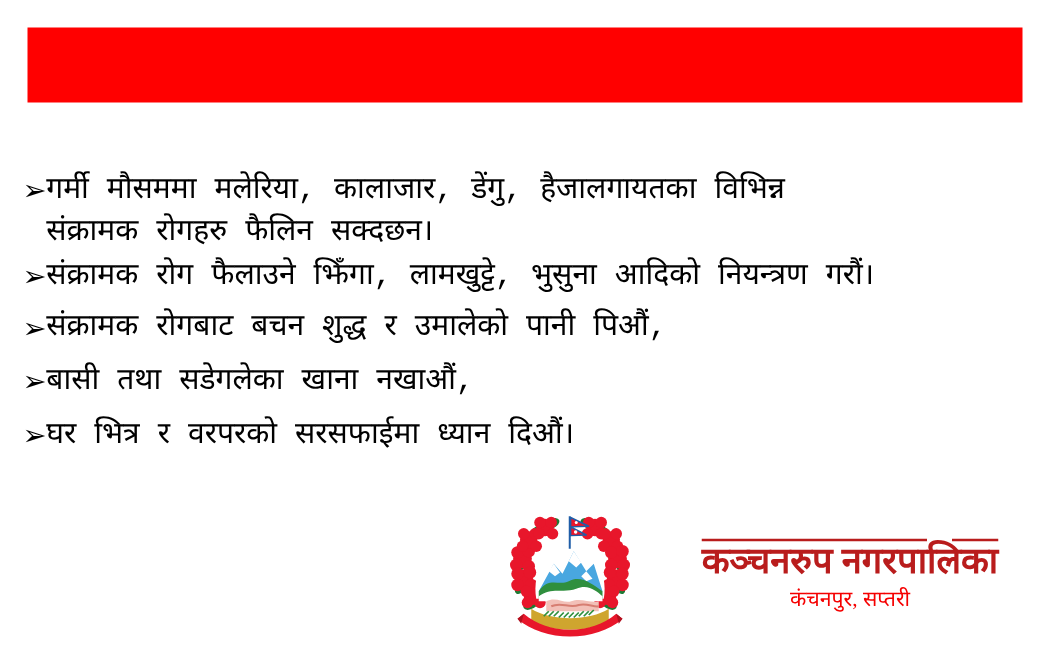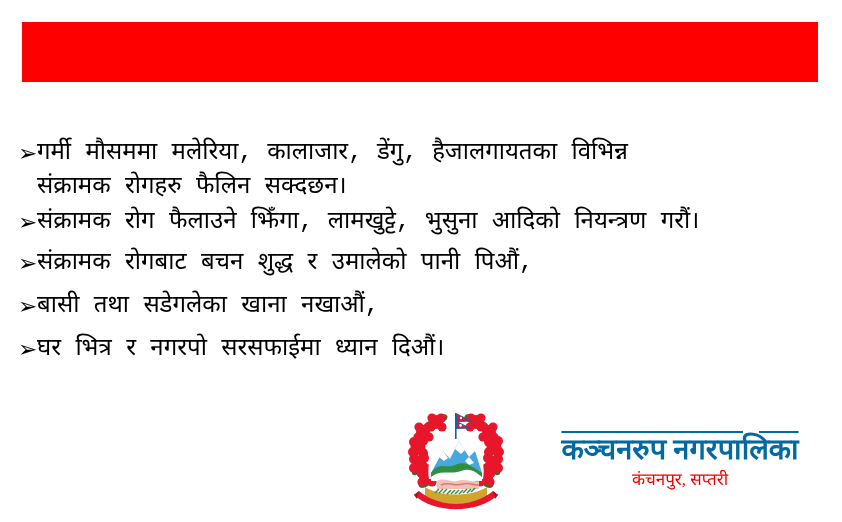--- a/index.html
+++ b/index.html
@@ -96,21 +96,21 @@
     width: 122px;
     height: 108px;
     position: relative;
   }
   .org-block {
     flex: 1 1 auto;
     padding-left: 8px;
     text-align: center;
   }
   .org-name {
-    color: #0369a1;
+    color: #b91c1c;
     font-size: 29px;
     font-weight: 700;
     line-height: 36px;
     white-space: nowrap;
     text-decoration: overline;
     font-family: "Liberation Serif", "DejaVu Serif", serif;
   }
   .org-sub {
     color: #f50000;
     font-size: 17px;
@@ -147,21 +147,21 @@
       <span class="bullet-text">संक्रामक रोगबाट बचन शुद्ध र उमालेको पानी पिऔं,</span>
     </div>
 
     <div class="bullet-row gap-b">
       <span class="bullet-marker">➢</span>
       <span class="bullet-text">बासी तथा सडेगलेका खाना नखाऔं,</span>
     </div>
 
     <div class="bullet-row">
       <span class="bullet-marker">➢</span>
-      <span class="bullet-text">घर भित्र र नगरपो सरसफाईमा ध्यान दिऔं।</span>
+      <span class="bullet-text">घर भित्र र वरपरको सरसफाईमा ध्यान दिऔं।</span>
     </div>
 
   </div>
 
   <div class="footer">
 
     <div class="emblem">
       <svg viewBox="0 0 122 108" width="122" height="108" aria-hidden="true">
 
         <g>

